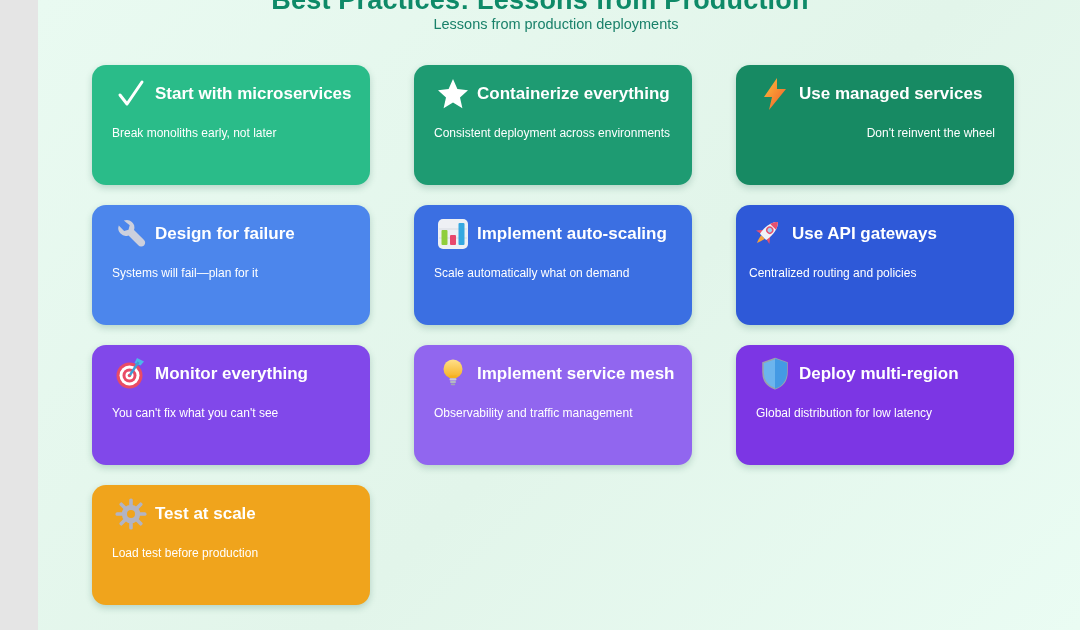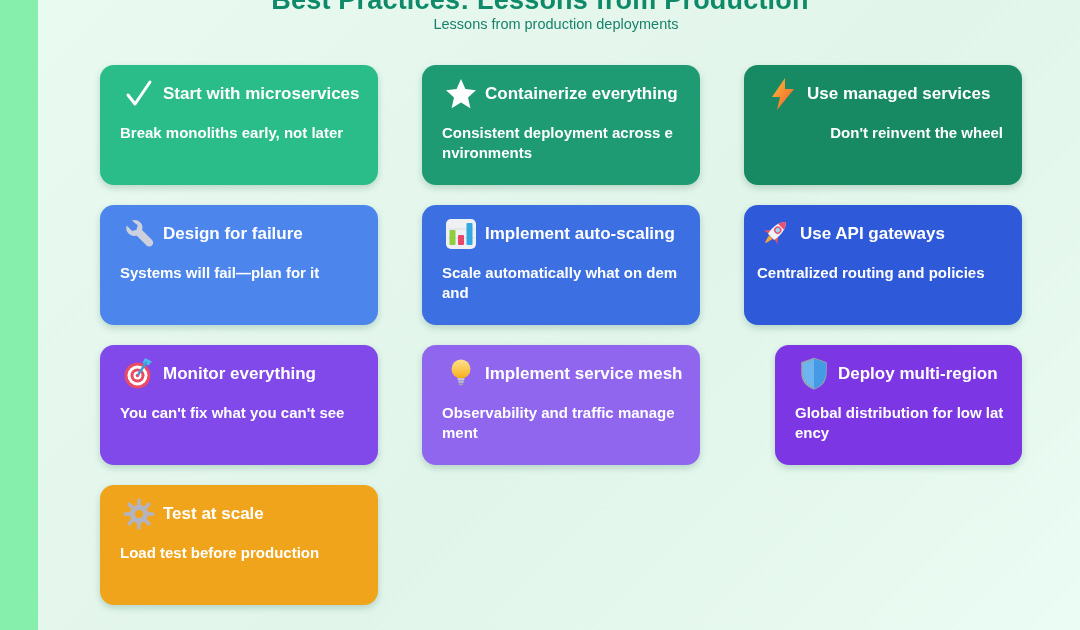--- a/index.html
+++ b/index.html
@@ -1,49 +1,49 @@
 <!DOCTYPE html>
 <html><head>
 <meta charset="utf-8">
 <style>
   html,body{margin:0;padding:0;}
   body{
     width:1080px;height:630px;overflow:hidden;
     background:#ffffff;
     font-family:"Liberation Sans", sans-serif;
   }
-  .slide{position:relative;width:1080px;height:630px;background:#86efac;}
+  .slide{position:relative;width:1080px;height:630px;background:#e5e5e5;}
   .content-bg{
     position:absolute;left:38px;top:0;width:1042px;height:630px;
     background:linear-gradient(135deg,#e9faf1 0%,#e2f5ea 55%,#eafcf3 100%);
   }
   .page-title{
     position:absolute;top:-15px;left:0;width:1080px;text-align:center;
     margin:0;font-size:27px;font-weight:bold;color:#0e8a68;letter-spacing:.2px;
   }
   .page-subtitle{
     position:absolute;top:16px;left:16px;width:1080px;text-align:center;
     margin:0;font-size:14.5px;font-weight:normal;color:#19816a;
   }
   .cards-grid{
-    position:absolute;left:100px;top:65px;
+    position:absolute;left:92px;top:65px;
     display:grid;grid-template-columns:repeat(3,278px);grid-auto-rows:120px;
     column-gap:44px;row-gap:20px;
   }
   .card{
     border-radius:14px;box-sizing:border-box;
     padding:8px 18px 0 20px;
     box-shadow:0 3px 7px rgba(20,90,70,.22);
   }
   .card-head{display:flex;align-items:center;gap:5px;height:42px;}
   .card-icon{width:38px;height:38px;flex:0 0 38px;display:flex;align-items:center;justify-content:center;}
   .card-icon svg{width:36px;height:36px;display:block;}
   .card-title{color:#ffffff;font-size:17px;font-weight:bold;white-space:nowrap;}
   .card-desc{
-    color:#ffffff;font-size:15px;font-weight:bold;line-height:20px;
+    color:#ffffff;font-size:12px;font-weight:normal;line-height:20px;
     margin:8px 0 0 0;max-width:239px;word-break:break-all;
   }
 </style>
 </head>
 <body>
 
 <div class="slide">
   <div class="content-bg"></div>
   <h1 class="page-title">Best Practices: Lessons from Production</h1>
   <p class="page-subtitle">Lessons from production deployments</p>
@@ -163,21 +163,21 @@
               <path d="M14.2 19.5 L21.8 19.5 L21 22.3 L15 22.3 Z" fill="#f5b01e"></path>
               <rect x="14.5" y="22.3" width="7" height="2.2" rx="1" fill="#c9ccd6"></rect>
               <rect x="15" y="25" width="6" height="2" rx="1" fill="#b4b8c4"></rect>
               <rect x="15.8" y="27.4" width="4.4" height="1.8" rx="0.9" fill="#a2a6b2"></rect>
             </svg>
           </span>
       <span class="card-title">Implement service mesh</span>
     </div>
     <p class="card-desc">Observability and traffic management</p>
   </div>
-      <div class="card" style="background: rgb(124, 54, 228); margin-left: 31px;">
+      <div class="card" style="background: rgb(124, 54, 228);">
     <div class="card-head">
       <span class="card-icon">
             <svg viewBox="0 0 36 36">
               <path d="M18 2.5 L30 6.8 L30 16 C30 24.8 24.9 30.4 18 32.8 C11.1 30.4 6 24.8 6 16 L6 6.8 Z" fill="#6cb5ee" stroke="#9aa2ad" stroke-width="1.6"></path>
               <path d="M18 2.5 L30 6.8 L30 16 C30 24.8 24.9 30.4 18 32.8 Z" fill="#449ae4"></path>
             </svg>
           </span>
       <span class="card-title">Deploy multi-region</span>
     </div>
     <p class="card-desc">Global distribution for low latency</p>

